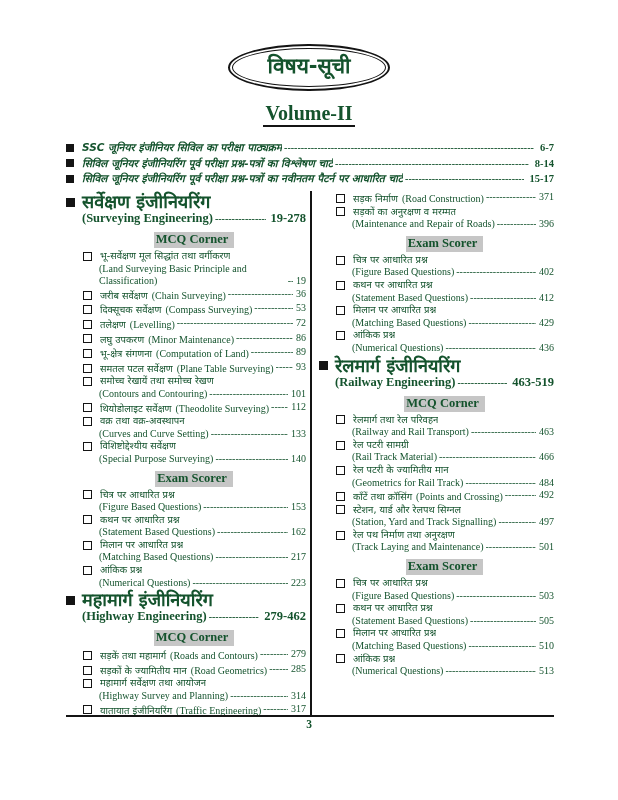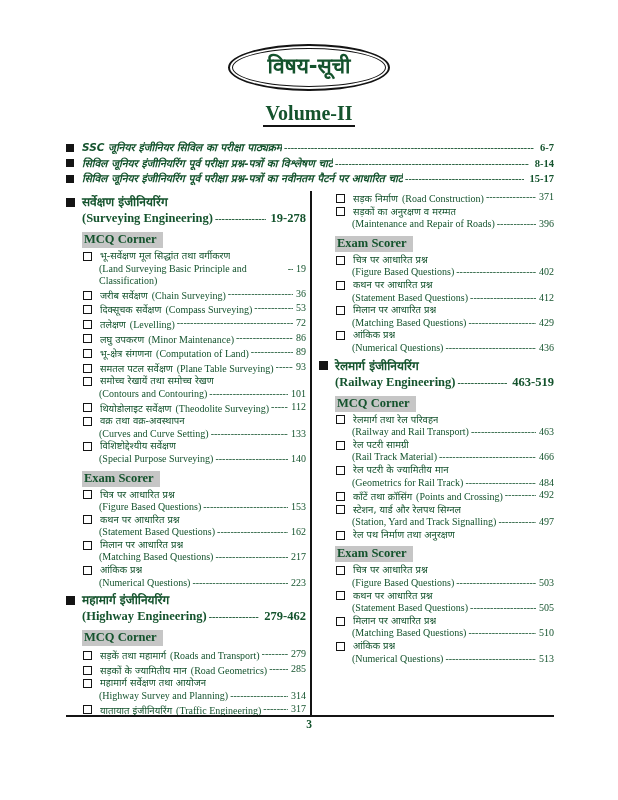--- a/index.html
+++ b/index.html
@@ -25,37 +25,37 @@
   .cols{margin:5px 64px 0 66px;height:524px;position:relative;}
   .divider{position:absolute;left:244px;top:0;bottom:0;width:1.6px;background:#141414;}
   .col{position:absolute;top:0;bottom:0;overflow:hidden;}
   .col-left{left:0;width:240px;}
   .col-right{left:253px;right:0;}
 
   
   .sec{margin:3px 0 1px;}
   .sec-hi{display:flex;align-items:center;line-height:16px;}
   .sec-hi .sq{flex:0 0 auto;width:9px;height:9px;background:#141414;margin-right:7px;}
-  .sec-hi .hi{font-size:12px;font-weight:bold;}
+  .sec-hi .hi{font-size:18px;font-weight:bold;}
   .sec-en{display:flex;align-items:baseline;line-height:17px;padding-left:16px;font-weight:bold;}
   .sec-en .t{font-size:12.5px;white-space:nowrap;}
   .sec-en .rng{font-size:12.5px;white-space:nowrap;margin-left:2px;}
 
   
-  .grp{margin:2px 0 2px;padding-left:16px;}
+  .grp{margin:2px 0 2px;padding-left:16px;text-align:center;}
   .grp span{display:inline-block;background:#c6c6c6;font-size:12.5px;font-weight:bold;line-height:15px;padding:0 6px 1px 2px;}
 
   
   .ent{margin:0;}
   .l1{display:flex;align-items:flex-start;line-height:12.6px;}
   .cb{flex:0 0 auto;width:7px;height:7px;border:1.4px solid #141414;margin:0 8px 0 17px;align-self:center;}
   .tx{white-space:nowrap;overflow:hidden;flex-shrink:1;min-width:0;}
   .ent .hi{font-size:9.6px;}
   .ent .en{font-size:10px;}
-  .l2{display:flex;line-height:12.6px;padding-left:33px;}
+  .l2{display:flex;align-items:flex-end;line-height:12.6px;padding-left:33px;}
   .l2 .en{flex-shrink:1;min-width:0;}
   .leader{flex:1 1 6px;min-width:5px;overflow:hidden;white-space:nowrap;margin:0 3px 0 2px;font-size:10px;}
   .leader::after{content:"----------------------------------------------------------------------------------------------------------------------------";}
   .pg{font-size:10px;white-space:nowrap;}
 
   
   .footer-rule{margin:0 64px 0 66px;border-top:2.6px solid #141414;}
   .pageno{text-align:center;font-size:11.5px;font-weight:bold;line-height:15px;}
 </style>
 </head>
@@ -261,21 +261,21 @@
           <div class="sec-en">
             <span class="t">(Highway Engineering)</span>
             <span class="leader"></span>
             <span class="rng">279-462</span>
           </div>
         </div>
         <div class="grp"><span>MCQ Corner</span></div>
         <div class="ent">
           <div class="l1">
             <span class="cb"></span>
-            <span class="tx"><span class="hi">सड़कें तथा महामार्ग</span> <span class="en">(Roads and Transport)</span></span>
+            <span class="tx"><span class="hi">सड़कें तथा महामार्ग</span> <span class="en">(Roads and Contours)</span></span>
             <span class="leader"></span>
             <span class="pg">279</span>
           </div>
         </div>
         <div class="ent">
           <div class="l1">
             <span class="cb"></span>
             <span class="tx"><span class="hi">सड़कों के ज्यामितीय मान</span> <span class="en">(Road Geometrics)</span></span>
             <span class="leader"></span>
             <span class="pg">285</span>
@@ -429,20 +429,25 @@
             <span class="en">(Station, Yard and Track Signalling)</span>
             <span class="leader"></span>
             <span class="pg">497</span>
           </div>
         </div>
         <div class="ent">
           <div class="l1">
             <span class="cb"></span>
             <span class="tx hi">रेल पथ निर्माण तथा अनुरक्षण</span>
           </div>
+          <div class="l2">
+            <span class="en">(Track Laying and Maintenance)</span>
+            <span class="leader"></span>
+            <span class="pg">501</span>
+          </div>
         </div>
         <div class="grp"><span>Exam Scorer</span></div>
         <div class="ent">
           <div class="l1">
             <span class="cb"></span>
             <span class="tx hi">चित्र पर आधारित प्रश्न</span>
           </div>
           <div class="l2">
             <span class="en">(Figure Based Questions)</span>
             <span class="leader"></span>

